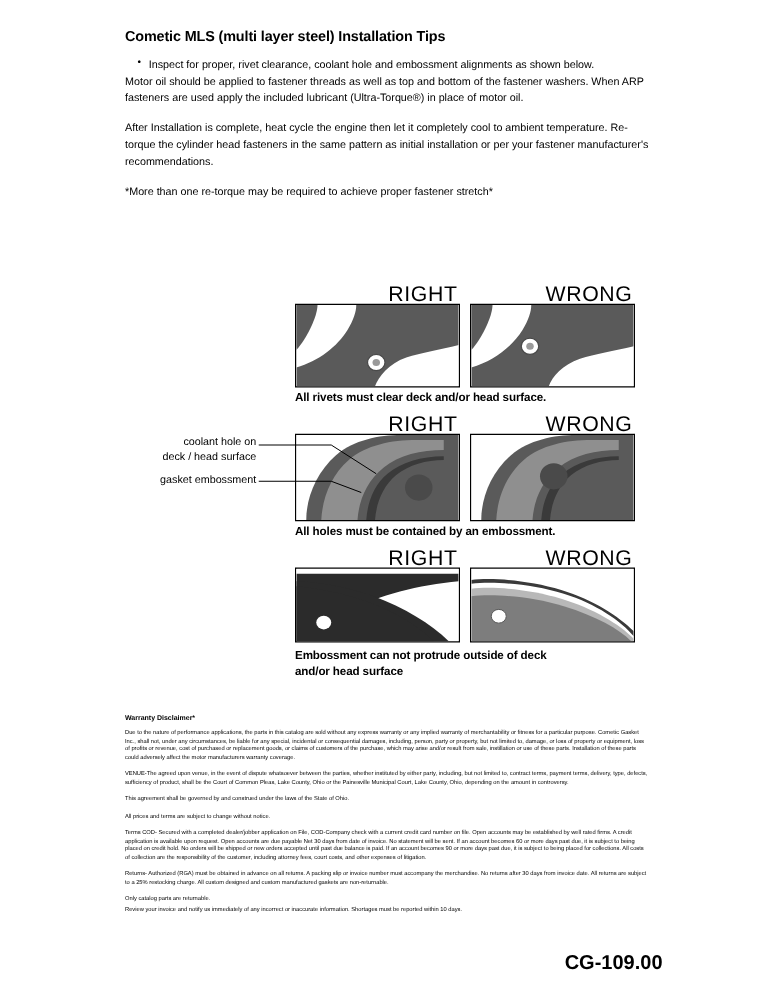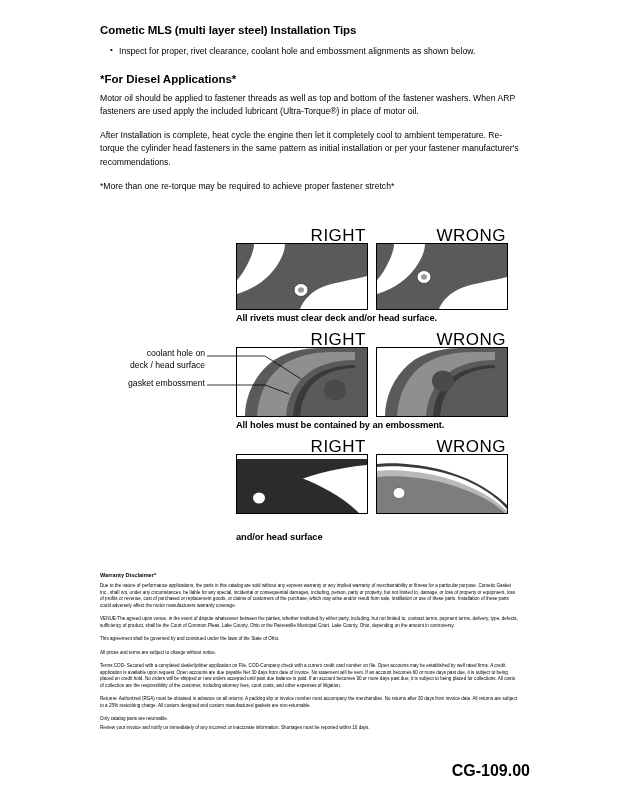--- a/index.html
+++ b/index.html
@@ -155,21 +155,20 @@
 <div class="page">
 
   <div class="content">
     <h1 class="title">Cometic MLS (multi layer steel) Installation Tips</h1>
 
 
     <ul class="sub">
       <li><span>Inspect for proper, rivet clearance, coolant hole and embossment alignments as shown below.</span></li>
     </ul>
 
-    <h2 class="subtitle">*For Diesel Applications*</h2>
 
     <p class="para">Motor oil should be applied to fastener threads as well as top and bottom of the fastener washers. When ARP fasteners are used apply the included lubricant (Ultra-Torque®) in place of motor oil.</p>
     <p class="para">After Installation is complete, heat cycle the engine then let it completely cool to ambient temperature. Re-torque the cylinder head fasteners in the same pattern as initial installation or per your fastener manufacturer's recommendations.</p>
     <p class="note">*More than one re-torque may be required to achieve proper fastener stretch*</p>
   </div>
 
   <div class="figures">
 
     <div class="figrow">
       <div class="fig-label" style="position:absolute; left:236px; top:4px; width:130px;">RIGHT</div>
@@ -263,21 +262,21 @@
           <rect x="0" y="0" width="130" height="58" fill="#ffffff"></rect>
           <path d="M0,16 C16,14 46,16 72,24 C98,32 118,44 130,56 L130,58 L0,58 Z" fill="#b8b8b8"></path>
           <path d="M0,22 C18,20 48,22 74,30 C100,38 118,48 128,58 L0,58 Z" fill="#7d7d7d"></path>
           <path d="M0,28 C20,26 50,29 76,37 C98,44 114,52 122,58 L0,58 Z" fill="#4a4a4a" opacity="0"></path>
           <path d="M0,12 C18,10 48,12 74,20 C100,28 120,42 130,54 L130,50 C118,38 98,25 72,17 C46,9 16,7 0,9 Z" fill="#3a3a3a"></path>
           <ellipse cx="22" cy="38" rx="6" ry="5.5" fill="#ffffff" stroke="#5a5a5a" stroke-width="0.8"></ellipse>
         </svg>
       </div>
 
       <div class="caption" style="position:absolute; left:236px; top:296px; width:340px; line-height:1.35;">
-        <br>
+        <span>Embossment can not protrude outside of deck</span><br>
         <span>and/or head surface</span>
       </div>
     </div>
 
   </div>
 
   <div class="warranty">
     <h3>Warranty Disclaimer*</h3>
     <p>Due to the nature of performance applications, the parts in this catalog are sold without any express warranty or any implied warranty of merchantability or fitness for a particular purpose.  Cometic Gasket Inc., shall not, under any circumstances, be liable for any special, incidental or consequential damages, including, person, party or property, but not limited to, damage, or loss of property or equipment, loss of profits or revenue, cost of purchased or replacement goods, or claims of customers of the purchase, which may arise and/or result from sale, instillation or use of these parts.  Installation of these parts could adversely affect the motor manufacturers warranty coverage.</p>
     <p>VENUE-The agreed upon venue, in the event of dispute whatsoever between the parties, whether instituted by either party, including, but not limited to, contract terms, payment terms, delivery, type, defects, sufficiency of product, shall be the Court of Common Pleas, Lake County, Ohio or the Painesville Municipal Court, Lake County, Ohio, depending on the amount in controversy.</p>

